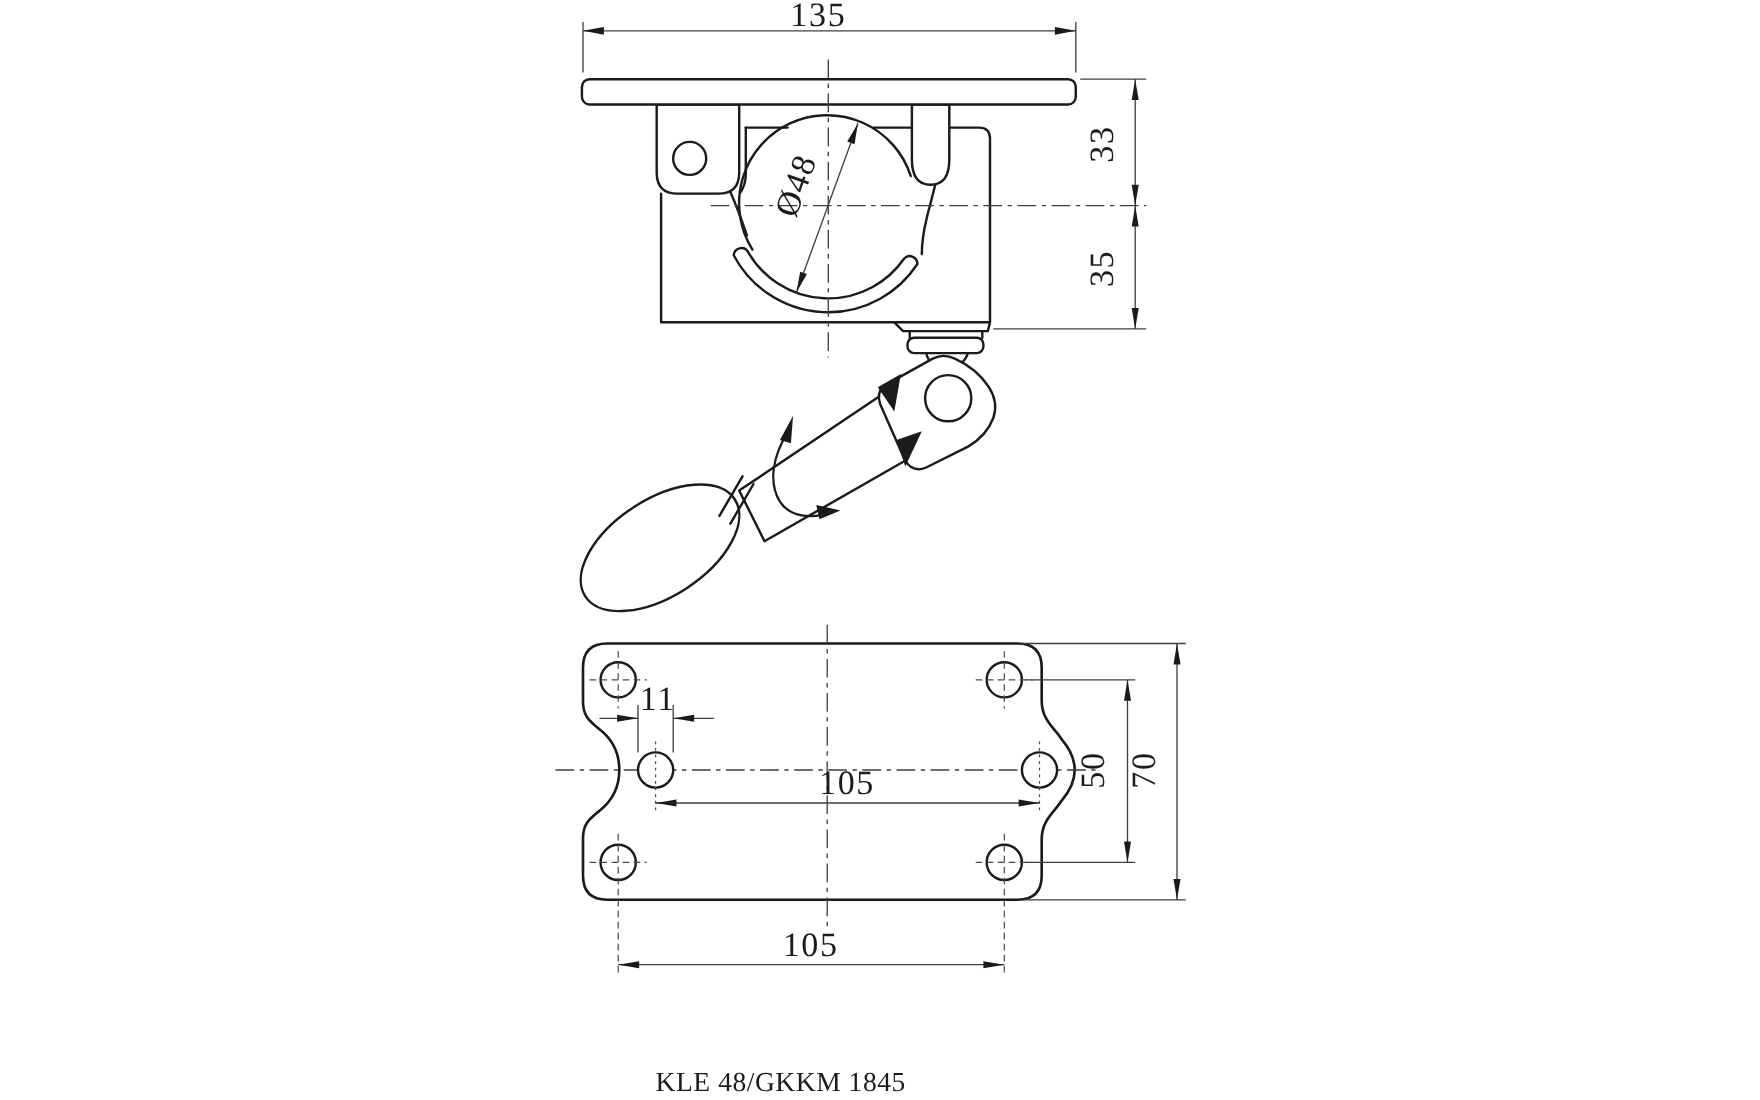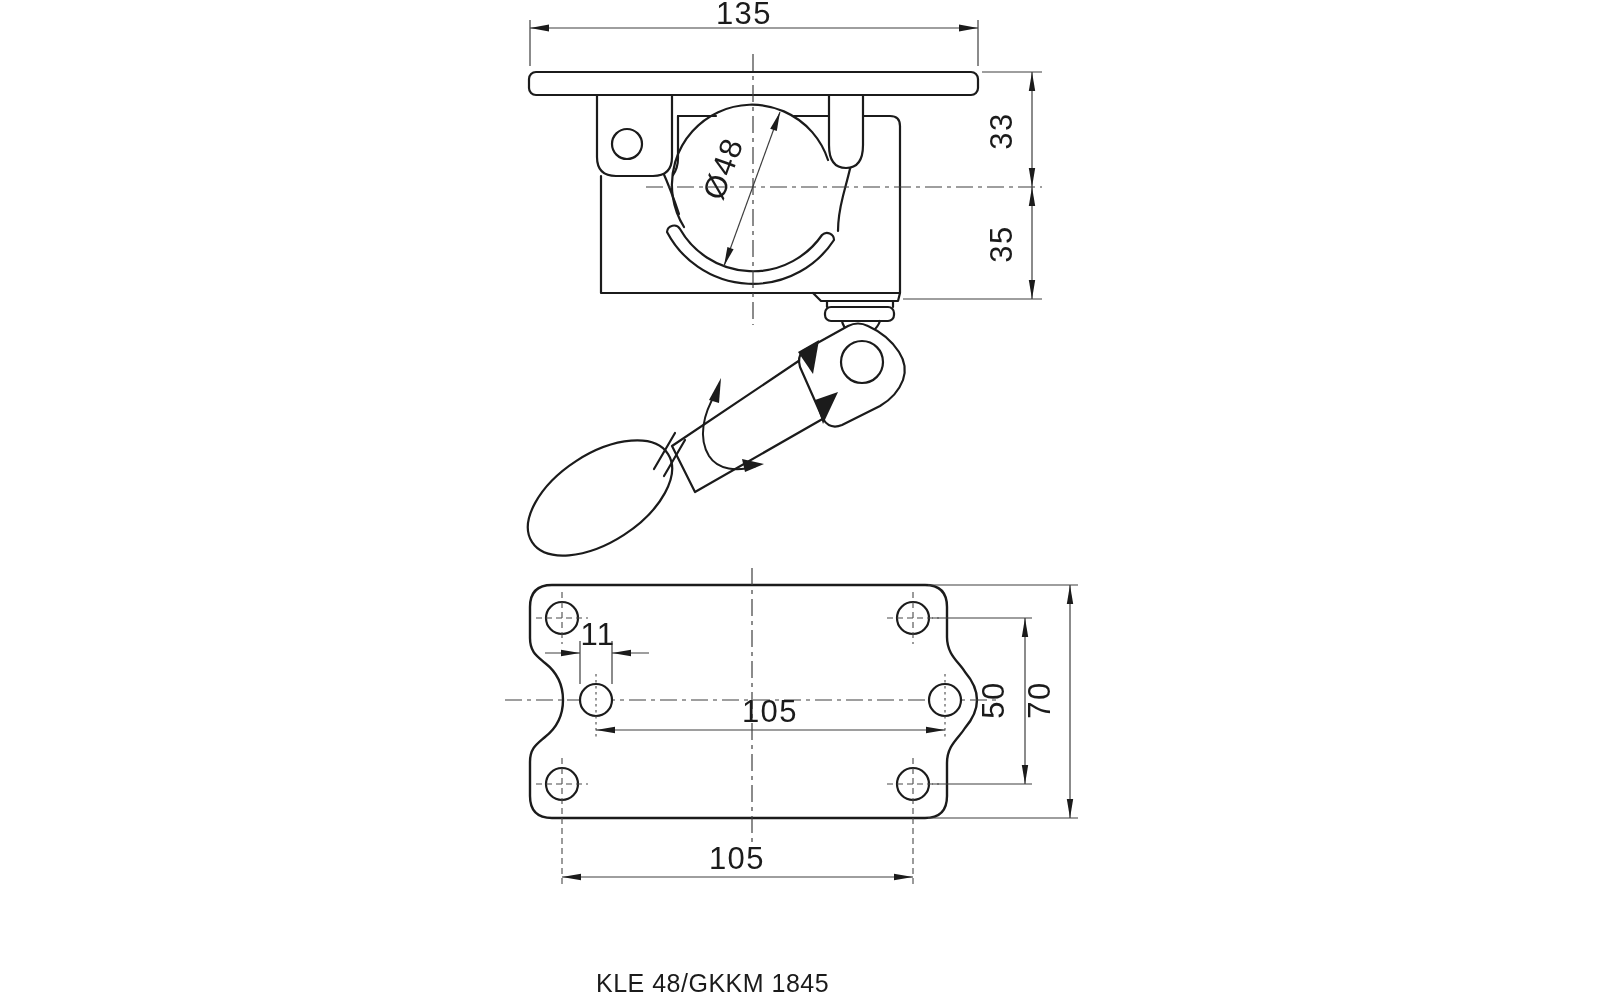--- a/index.html
+++ b/index.html
@@ -1,17 +1,17 @@
 <!DOCTYPE html>
 <html><head>
 <meta charset="utf-8">
 <style>
   html,body{margin:0;padding:0;background:#ffffff;}
   .stage{position:relative;width:1600px;height:1000px;background:#ffffff;overflow:hidden;
-         font-family:Liberation Sans, sans-serif;}
+         font-family:Liberation Serif, serif;}
   svg{display:block}
   .outline{fill:none;stroke:#1b1b1b;stroke-width:2.2;stroke-linejoin:round;stroke-linecap:round;}
   .outline-f{fill:#ffffff;stroke:#1b1b1b;stroke-width:2.2;stroke-linejoin:round;}
   .thin{fill:none;stroke:#3f3f3f;stroke-width:1.2;}
   .center{fill:none;stroke:#3f3f3f;stroke-width:1.2;stroke-dasharray:17 5 4 5;}
   .cross{fill:none;stroke:#4a4a4a;stroke-width:1.1;stroke-dasharray:6 4;}
   .dots{fill:none;stroke:#4a4a4a;stroke-width:1.1;stroke-dasharray:2.5 3.5;}
   .arrow{fill:#1b1b1b;stroke:none;}
   .dimtext{fill:#1b1b1b;font-size:31px;letter-spacing:1.5px;}
   .titletext{fill:#1b1b1b;font-size:25px;letter-spacing:0.5px;}

